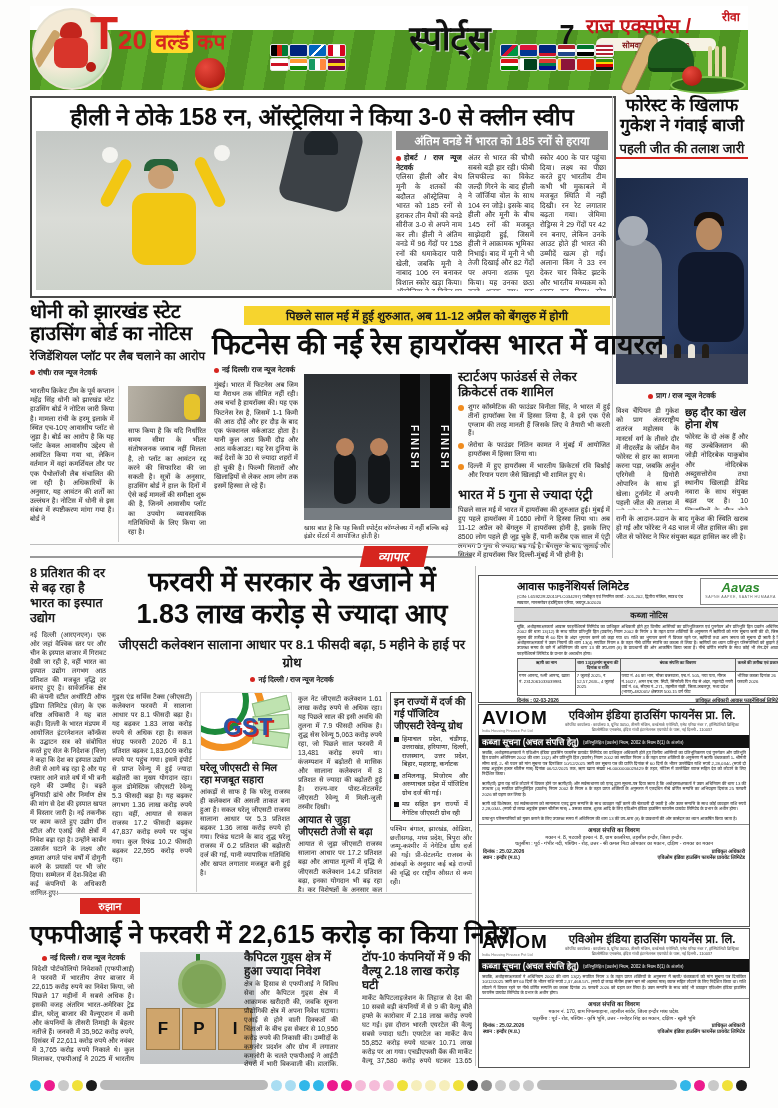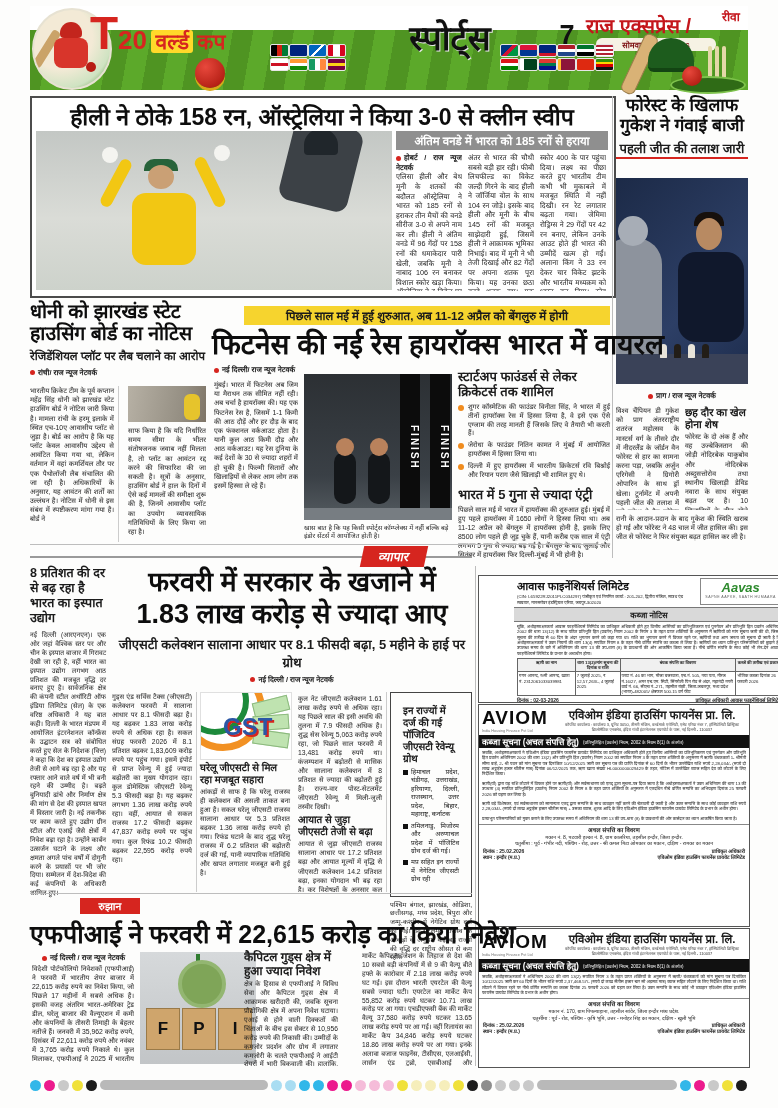--- a/index.html
+++ b/index.html
@@ -126,21 +126,21 @@
   .gst-arc1{position:absolute;left:-20px;top:-26px;width:70px;height:70px;border-radius:50%;border:7px solid #f29123;}
   .gst-arc2{position:absolute;left:-20px;top:-26px;width:56px;height:56px;border-radius:50%;border:6px solid #1d8a3b;}
   .gst-letters{position:absolute;left:22px;top:20px;font-size:24px;font-weight:900;color:#2b57a5;text-shadow:2px 2px 0 #d6251f;}
   .gst-note{position:absolute;width:34px;height:13px;background:#bfe3b0;border:1px solid #8cb97e;right:2px;}
   .gst-c2{position:absolute;left:88px;top:70px;width:90px;height:130px;}
   .dom-head{font-size:10px;font-weight:900;line-height:1.15;}
   .gst-c2 .txt,.gst-c3 .txt{font-size:6.8px;margin-top:2px;}
   .gst-c3{position:absolute;left:186px;top:0;width:84px;height:200px;overflow:hidden;border-right:1px solid #ccc;padding-right:4px;}
   .imp-head{font-size:10px;font-weight:900;line-height:1.15;margin-top:3px;}
   .gst-c4{position:absolute;left:278px;top:0;width:82px;height:200px;}
-  .states-box{border:1.2px solid #444;padding:12px;}
+  .states-box{border:1.2px solid #444;padding:3px;}
   .states-head{font-size:10px;font-weight:900;line-height:1.2;}
   .sq-item{display:flex;gap:3px;margin-top:3px;font-size:6.5px;line-height:1.3;text-align:justify;}
   .sq{flex:0 0 5px;width:5px;height:5px;background:#111;margin-top:2px;}
   .states-body{font-size:6.6px;margin-top:4px;}
   
   .ad{left:478px;position:absolute;width:270px;border:1.2px solid #555;background:#fff;}
   .aavas{top:575px;height:126px;padding-left:35px;}
   .ad-hrow{display:flex;justify-content:space-between;padding:2px 3px;}
   .aavas-name{font-size:11px;font-weight:900;color:#111;}
   .aavas-cin{font-size:4.3px;color:#222;width:180px;}
@@ -510,20 +510,21 @@
     <div class="fpi-note"></div>
     <div class="fpi-block" style="left:6px">F</div>
     <div class="fpi-block" style="left:42px">P</div>
     <div class="fpi-block" style="left:78px">I</div>
   </div>
   <div class="abs fpi-c3">
     <div class="fpi-subhead">कैपिटल गुड्स क्षेत्र में हुआ ज्यादा निवेश</div>
     <div class="fpi-body jt">क्षेत्र के हिसाब से एफपीआई ने विविध सेवा और कैपिटल गुड्स क्षेत्र में आक्रामक खरीदारी की, जबकि सूचना प्रौद्योगिकी क्षेत्र में अपना निवेश घटाया। एआई से होने वाली दिक्कतों की चिंताओं के बीच इस सेक्टर से 10,956 करोड़ रुपये की निकासी की। उम्मीदों के कमजोर प्रदर्शन और ग्रोथ में लगातार कमजोरी के चलते एफपीआई ने आईटी शेयरों में भारी बिकवाली की। हालांकि, वे विविध सेवा और इंजीनियर सामान क्षेत्र में शुद्ध खरीदार रहे।</div>
   </div>
   <div class="abs fpi-c4">
+    <div class="fpi-subhead">टॉप-10 कंपनियों में 9 की वैल्यू 2.18 लाख करोड़ घटी</div>
     <div class="fpi-body jt">मार्केट कैपिटलाइजेशन के लिहाज से देश की 10 सबसे बड़ी कंपनियों में से 9 की वैल्यू बीते हफ्ते के कारोबार में 2.18 लाख करोड़ रुपये घट गई। इस दौरान भारती एयरटेल की वैल्यू सबसे ज्यादा घटी। एयरटेल का मार्केट कैप 55,852 करोड़ रुपये घटकर 10.71 लाख करोड़ पर आ गया। एचडीएफसी बैंक की मार्केट वैल्यू 37,580 करोड़ रुपये घटकर 13.65 लाख करोड़ रुपये पर आ गई। वहीं रिलायंस का मार्केट कैप 34,846 करोड़ रुपये घटकर 18.86 लाख करोड़ रुपये पर आ गया। इनके अलावा बजाज फाइनेंस, टीसीएस, एलआईसी, लार्सन एंड टुब्रो, एसबीआई और आईसीआईसीआई बैंक का मार्केट कैप भी घटा।</div>
   </div>
 
   <div class="abs strip">
     <span class="mk c"></span>
       <span class="mk m"></span>
       <span class="mk g"></span>
       <span class="mk y"></span>
       <span class="mk k"></span>
     <span class="bar" style="width:168px"></span>

